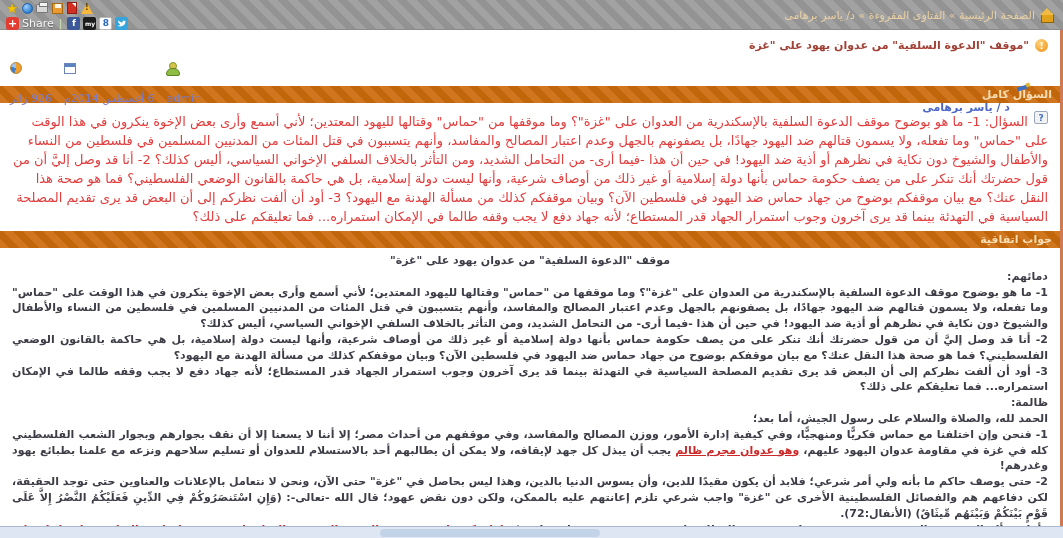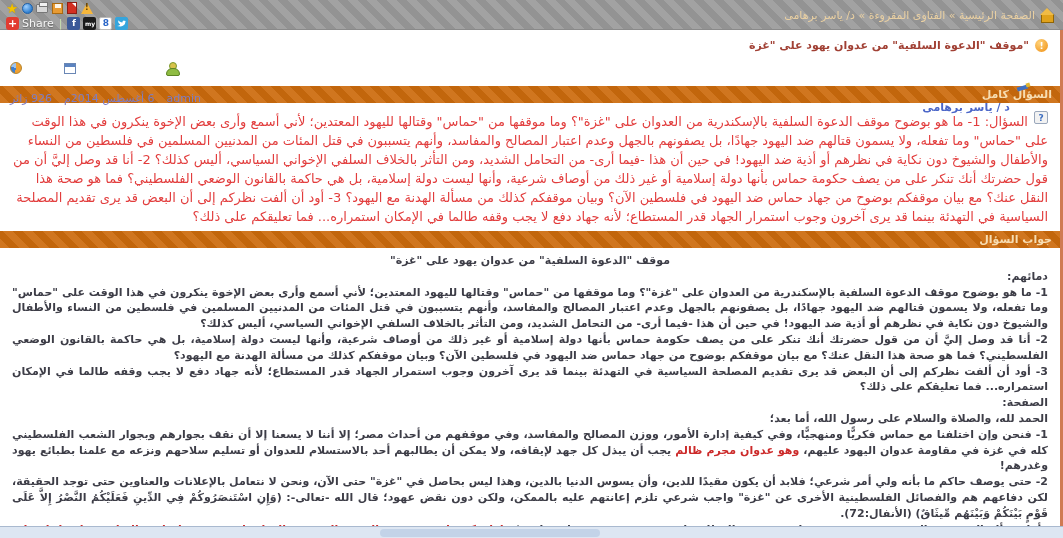--- a/index.html
+++ b/index.html
@@ -76,21 +76,21 @@
   .q-block { position:relative; padding:8px 12px 6px 12px; direction:rtl; min-height:62px; }
   .q-ico { display:inline-flex; width:14px; height:13px; background:#f2f2f2; border:1px solid #9aa7bb;
     border-radius:2px; color:#3f6fc0; font-size:9px; font-weight:bold;
     align-items:center; justify-content:center; vertical-align:top; margin-left:6px; }
   .q-text { color:#e23d3d; font-size:13px; line-height:15.5px; text-align:justify; display:inline; }
 
   
   .a-block { padding:5px 12px 0 12px; direction:rtl; height:344px; overflow:hidden; }
   .ans-p { color:#3d3d47; font-size:11px; font-weight:bold; line-height:15.8px; text-align:justify; }
   .ans-p.center { text-align:center; }
-  .red-u { color:#cc2a2a; }
+  .red-u { color:#cc2a2a; text-decoration:underline; }
 
   
   .bottombar { position:absolute; left:0; bottom:0; width:1063px; height:12px;
     background:#dde6f2; border-top:1px solid #a9b9cf; cursor:pointer; }
   .thumb { position:absolute; left:380px; top:2px; width:220px; height:8px; background:#c3d3e8; border-radius:4px; }
 </style>
 </head>
 <body>
 
 <div class="topbar">
@@ -158,30 +158,30 @@
         <span>926 زائر</span>
       </span>
     </div>
   </div>
 
   <div class="section-bar">السؤال كامل</div>
   <div class="q-block">
     <span class="q-ico">?</span><span class="q-text">السؤال: 1- ما هو بوضوح موقف الدعوة السلفية بالإسكندرية من العدوان على "غزة"؟ وما موقفها من "حماس" وقتالها لليهود المعتدين؛ لأني أسمع وأرى بعض الإخوة ينكرون في هذا الوقت على "حماس" وما تفعله، ولا يسمون قتالهم ضد اليهود جهادًا، بل يصفونهم بالجهل وعدم اعتبار المصالح والمفاسد، وأنهم يتسببون في قتل المئات من المدنيين المسلمين في فلسطين من النساء والأطفال والشيوخ دون نكاية في نظرهم أو أذية ضد اليهود! في حين أن هذا -فيما أرى- من التحامل الشديد، ومن التأثر بالخلاف السلفي الإخواني السياسي، أليس كذلك؟ 2- أنا قد وصل إليَّ أن من قول حضرتك أنك تنكر على من يصف حكومة حماس بأنها دولة إسلامية أو غير ذلك من أوصاف شرعية، وأنها ليست دولة إسلامية، بل هي حاكمة بالقانون الوضعي الفلسطيني؟ فما هو صحة هذا النقل عنك؟ مع بيان موقفكم بوضوح من جهاد حماس ضد اليهود في فلسطين الآن؟ وبيان موقفكم كذلك من مسألة الهدنة مع اليهود؟ 3- أود أن ألفت نظركم إلى أن البعض قد يرى تقديم المصلحة السياسية في التهدئة بينما قد يرى آخرون وجوب استمرار الجهاد قدر المستطاع؛ لأنه جهاد دفع لا يجب وقفه طالما في الإمكان استمراره... فما تعليقكم على ذلك؟</span>
   </div>
 
-  <div class="section-bar">جواب السؤال</div>
+  <div class="section-bar">جواب اتفاقية</div>
   <div class="a-block">
     <div>
         <p class="ans-p center"><span>موقف "الدعوة السلفية" من عدوان يهود على "غزة"</span></p>
         <p class="ans-p"><span>دمائهم:</span></p>
         <p class="ans-p"><span>1- ما هو بوضوح موقف الدعوة السلفية بالإسكندرية من العدوان على "غزة"؟ وما موقفها من "حماس" وقتالها لليهود المعتدين؛ لأني أسمع وأرى بعض الإخوة ينكرون في هذا الوقت على "حماس" وما تفعله، ولا يسمون قتالهم ضد اليهود جهادًا، بل يصفونهم بالجهل وعدم اعتبار المصالح والمفاسد، وأنهم يتسببون في قتل المئات من المدنيين المسلمين في فلسطين من النساء والأطفال والشيوخ دون نكاية في نظرهم أو أذية ضد اليهود! في حين أن هذا -فيما أرى- من التحامل الشديد، ومن التأثر بالخلاف السلفي الإخواني السياسي، أليس كذلك؟</span></p>
         <p class="ans-p"><span>2- أنا قد وصل إليَّ أن من قول حضرتك أنك تنكر على من يصف حكومة حماس بأنها دولة إسلامية أو غير ذلك من أوصاف شرعية، وأنها ليست دولة إسلامية، بل هي حاكمة بالقانون الوضعي الفلسطيني؟ فما هو صحة هذا النقل عنك؟ مع بيان موقفكم بوضوح من جهاد حماس ضد اليهود في فلسطين الآن؟ وبيان موقفكم كذلك من مسألة الهدنة مع اليهود؟</span></p>
         <p class="ans-p"><span>3- أود أن ألفت نظركم إلى أن البعض قد يرى تقديم المصلحة السياسية في التهدئة بينما قد يرى آخرون وجوب استمرار الجهاد قدر المستطاع؛ لأنه جهاد دفع لا يجب وقفه طالما في الإمكان استمراره... فما تعليقكم على ذلك؟</span></p>
-        <p class="ans-p"><span>الصفحة:</span></p>
-        <p class="ans-p"><span>الحمد لله، والصلاة والسلام على رسول الله، أما بعد؛</span></p>
+        <p class="ans-p"><span>ظالمة:</span></p>
+        <p class="ans-p"><span>الحمد لله، والصلاة والسلام على رسول الجيش، أما بعد؛</span></p>
         <p class="ans-p"><span>1- فنحن وإن اختلفنا مع حماس فكريًّا ومنهجيًّا، وفي كيفية إدارة الأمور، ووزن المصالح والمفاسد، وفي موقفهم من أحداث مصر؛ إلا أننا لا يسعنا إلا أن نقف بجوارهم وبجوار الشعب الفلسطيني كله في غزة في مقاومة عدوان اليهود عليهم، </span><span class="red-u">وهو عدوان مجرم ظالم</span><span> يجب أن يبذل كل جهد لإيقافه، ولا يمكن أن يطالبهم أحد بالاستسلام للعدوان أو تسليم سلاحهم ونزعه مع علمنا بطبائع يهود وغدرهم!</span></p>
         <p class="ans-p"><span>2- حتى يوصف حاكم ما بأنه ولي أمر شرعي؛ فلابد أن يكون مقيدًا للدين، وأن يسوس الدنيا بالدين، وهذا ليس بحاصل في "غزة" حتى الآن، ونحن لا نتعامل بالإعلانات والعناوين حتى توجد الحقيقة، لكن دفاعهم هم والفصائل الفلسطينية الأخرى عن "غزة" واجب شرعي تلزم إعانتهم عليه بالممكن، ولكن دون نقض عهود؛ قال الله -تعالى-: (وَإِنِ اسْتَنصَرُوكُمْ فِي الدِّينِ فَعَلَيْكُمُ النَّصْرُ إِلاَّ عَلَى قَوْمٍ بَيْنَكُمْ وَبَيْنَهُم مِّيثَاقٌ) (الأنفال:72).</span></p>
         <p class="ans-p"><span>وأما مسألة الهدنة مع اليهود فهي مشروعة ما حققت مصالح للمسلمين، ومنعت من سفك دمائهم؛ </span><span class="red-u">ولذا ننكر على من يتهم الجيش المصري بالخيانة لعدم نقضه اتفاقية الصلح مع إسرائيل على الرغم مما تتضمنه من شروط جائرة ظالمة مخالفة للشرع؛</span></p>
       </div>
 
   </div>
 
 </div>
 
 <div class="bottombar">

